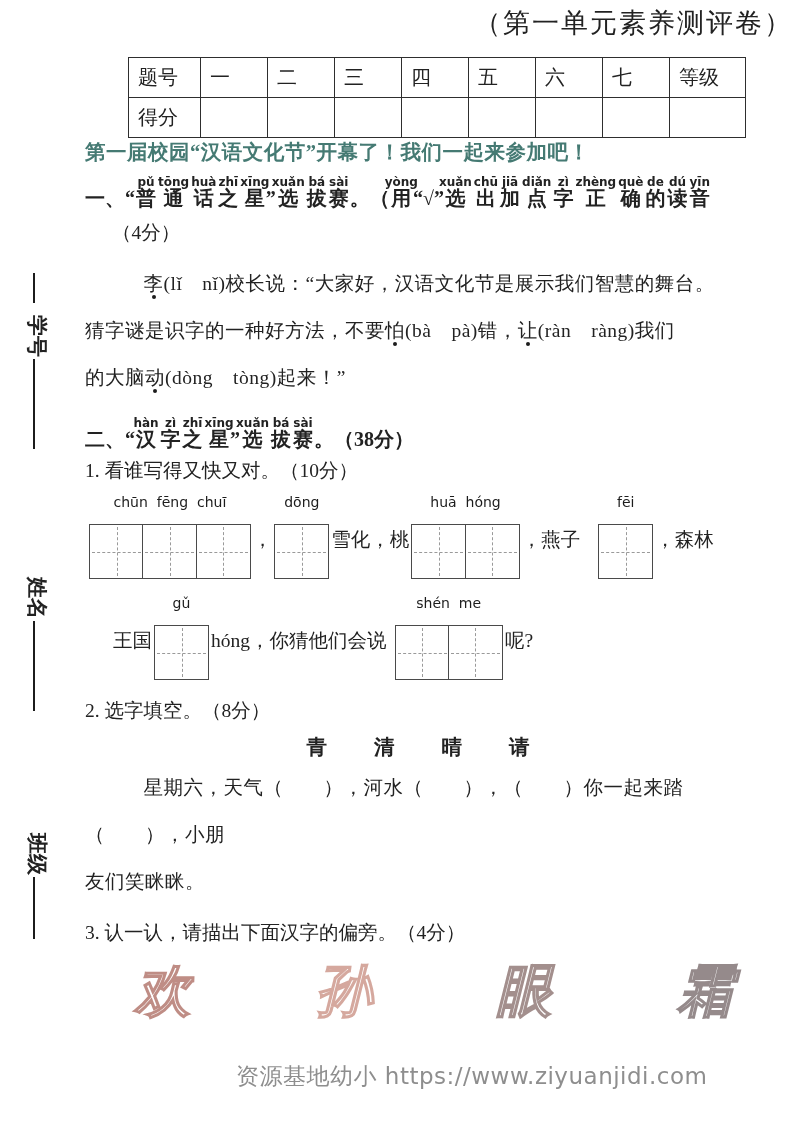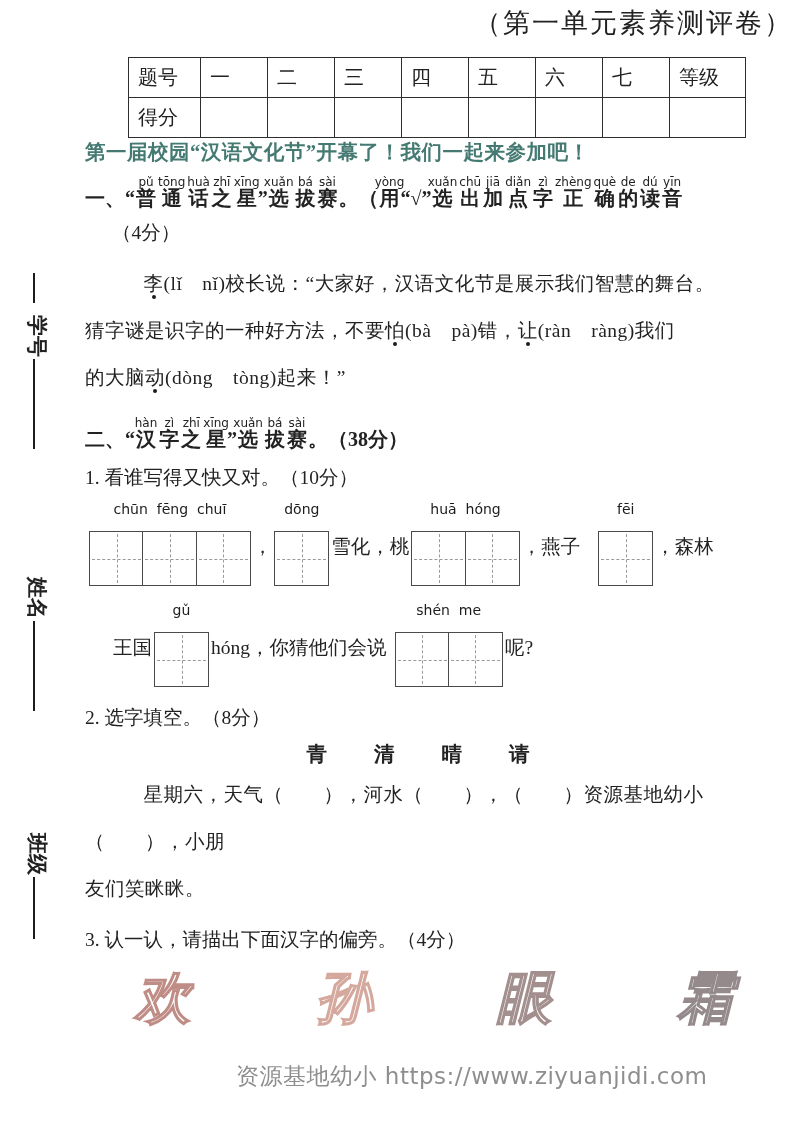--- a/index.html
+++ b/index.html
@@ -36,31 +36,31 @@
   table.score tr:first-child td:nth-child(1){width:72px;}
   table.score tr:first-child td:nth-child(n+2):nth-child(-n+8){width:67px;}
   table.score tr:first-child td:nth-child(9){width:76px;}
 
   
   .intro{font-size:20.5px;font-weight:bold;letter-spacing:.5px;}
 
   
   .rubyline{margin-top:10px;font-size:20px;font-weight:600;line-height:1.2;}
   ruby{ruby-position:over;margin:0 1px;}
-  rt{font-size:12px;font-weight:400;font-family:var(--sans);letter-spacing:0;}
+  rt{font-size:12px;font-weight:700;font-family:var(--sans);letter-spacing:0;}
   .points{margin:9px 0 0 27px;font-size:19.5px;}
 
   
   .para{margin-top:14px;font-size:19.5px;line-height:47px;letter-spacing:.5px;}
   .indent{text-indent:3em;}
   .dotted{position:relative;}
   .dotted::after{content:"";position:absolute;left:50%;bottom:-5px;width:4px;height:4px;
     border-radius:50%;background:#1c1c1c;transform:translateX(-50%);}
 
-  .itemlabel{margin-top:13px;font-size:19.5px;}
+  .itemlabel{margin-top:6px;font-size:19.5px;}
 
   
   .wrow{display:flex;align-items:flex-start;font-size:19.5px;margin-top:8px;}
   .wrow .txt{padding-top:36px;line-height:24px;white-space:pre;margin:0 2px;}
   .wgrid{display:inline-flex;flex-direction:column;align-items:center;gap:10px;}
   .wg-pinyin{height:22px;font-size:14px;font-family:var(--sans);color:#1c1c1c;
     line-height:20px;white-space:pre;}
   .wg-cells{display:flex;}
   .cell{width:55px;height:55px;border:1.6px solid #4a4a4a;position:relative;margin-left:-1.6px;background:#fff;}
   .cell:first-child{margin-left:0;}
@@ -199,21 +199,21 @@
             <span class="cell"></span>
             <span class="cell"></span>
           </span>
       </span>
       <span class="txt">呢?</span>
     </div>
 
     <div class="itemlabel" style="margin-top:17px">2. 选字填空。（8分）</div>
     <div class="options">青　　清　　晴　　请</div>
     <div class="sentence">
-      <div class="indent">星期六，天气（　　），河水（　　），（　　）资源基地幼小（　　），小朋</div>
+      <div class="indent">星期六，天气（　　），河水（　　），（　　）你一起来踏（　　），小朋</div>
       <div>友们笑眯眯。</div>
     </div>
 
     <div class="itemlabel" style="margin-top:14px">3. 认一认，请描出下面汉字的偏旁。（4分）</div>
     <div class="tracerow">
         <span class="trace-char" style="-webkit-text-stroke: 1.3px rgb(191, 141, 133);">欢</span>
         <span class="trace-char" style="-webkit-text-stroke: 1.3px rgb(213, 168, 158);">孙</span>
         <span class="trace-char" style="-webkit-text-stroke: 1.3px rgb(163, 143, 141);">眼</span>
         <span class="trace-char" style="-webkit-text-stroke: 1.3px rgb(149, 138, 139);">霜</span>
       </div>

